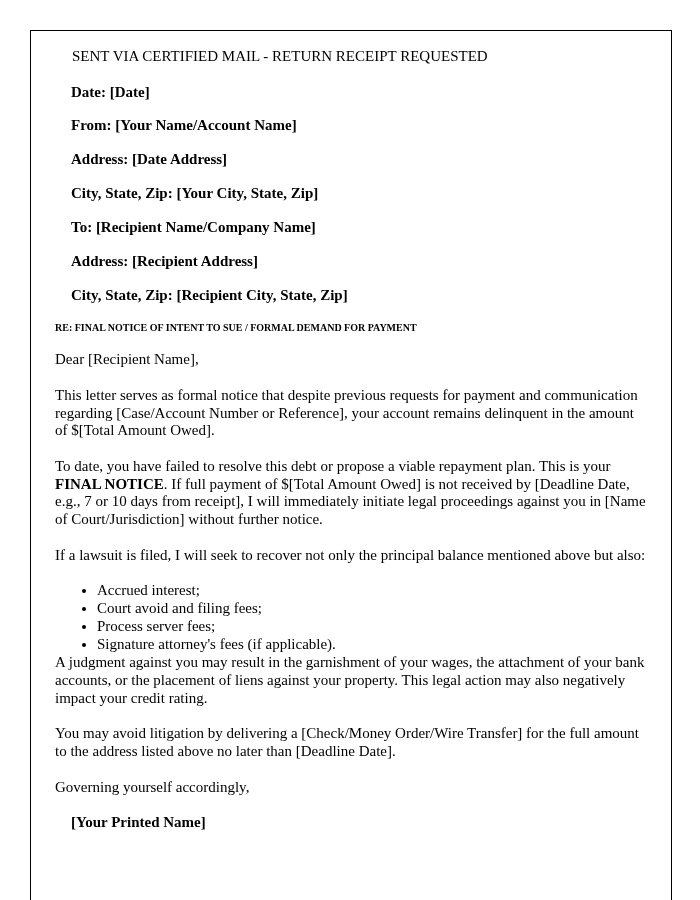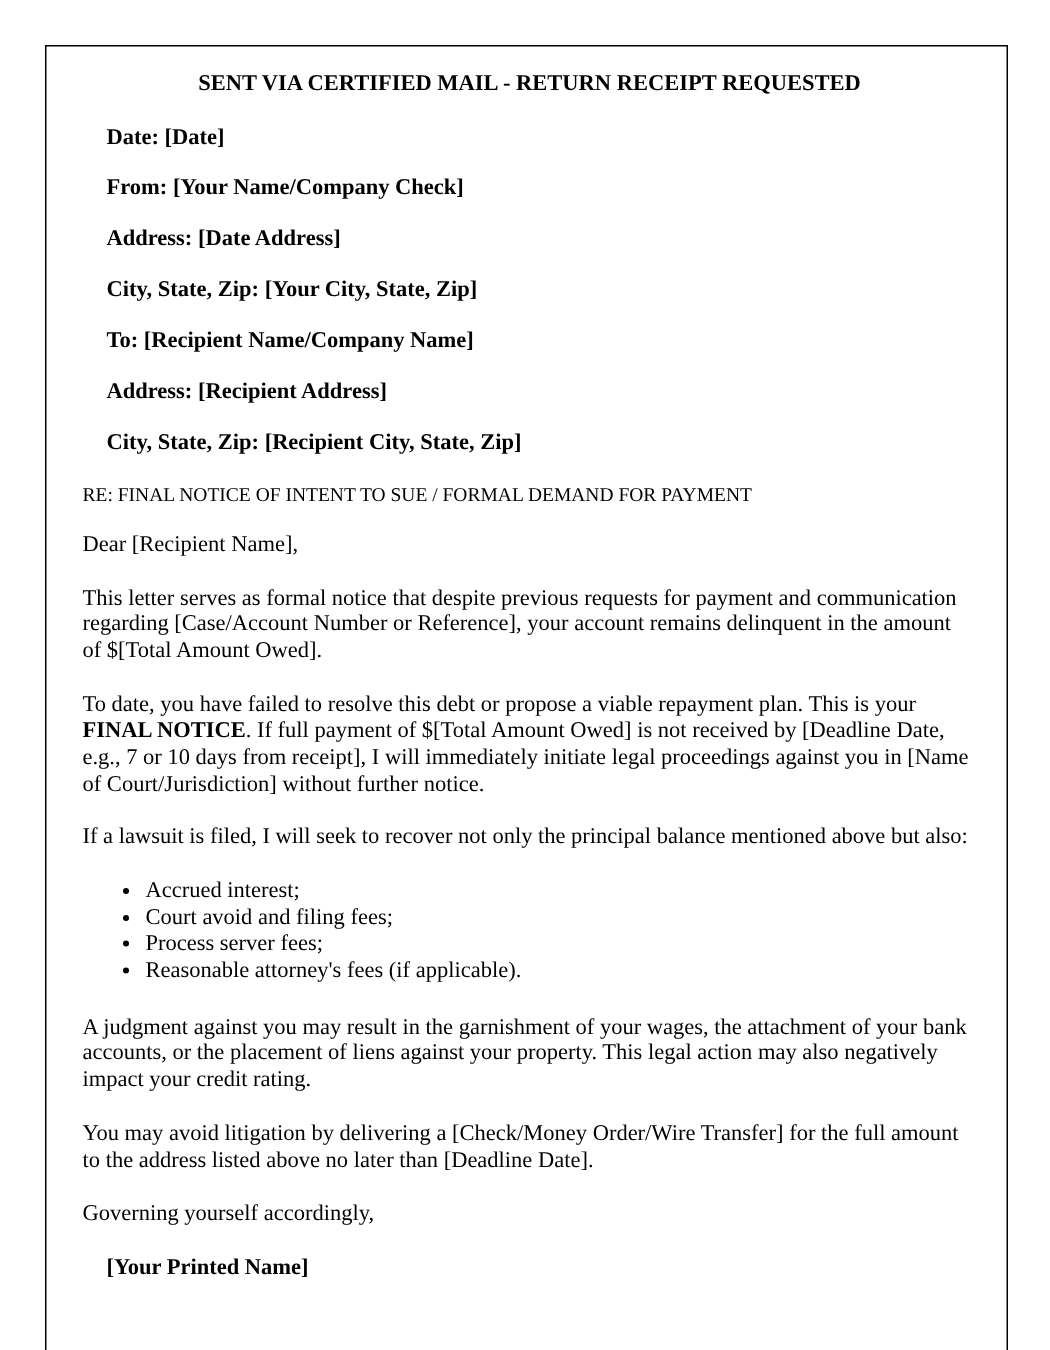--- a/index.html
+++ b/index.html
@@ -20,54 +20,53 @@
     left: 30px;
     top: 30px;
     width: 642px;
     height: 1040px; 
     border: 1px solid #000000;
     padding: 17px 24px 0 24px;
     line-height: 1.18;
     background: #ffffff;
   }
   .heading {
-    font-weight: bold;
-    margin: 0 0 18px 4px;
-    text-align: center;
+    font-weight: normal;
+    margin: 0 0 18px 17px;
   }
   .block {
     margin: 0 0 17px 0;
   }
   .line { margin: 16px; font-weight: bold; }
   .subject {
-    font-weight: normal;
-    font-size: 13px;
+    font-weight: bold;
+    font-size: 10px;
     margin: 0 0 18px 0;
   }
   p.para {
     margin: 0 0 18px 0;
   }
   ul.bullets {
-    margin: 0 0 20px 0;
+    margin: 0 0 1px 0;
     padding-left: 42px;
     list-style-type: disc;
   }
   ul.bullets li { margin: 0; }
   .sig-block { margin: 0; }
 </style>
 </head>
 <body>
 
 <div class="letter-page">
 
   <p class="heading">SENT VIA CERTIFIED MAIL - RETURN RECEIPT REQUESTED</p>
 
   <div class="block">
     <div class="line"><strong>Date:</strong> <span>[Date]</span></div>
-    <div class="line"><strong>From:</strong> <span>[Your Name/Company Check]</span></div>
+    <div class="line"><strong>From:</strong> <span>[Your Name/Account Name]</span></div>
     <div class="line"><strong>Address:</strong> <span>[Date Address]</span></div>
     <div class="line"><strong>City, State, Zip:</strong> <span>[Your City, State, Zip]</span></div>
   </div>
 
   <div class="block">
     <div class="line"><strong>To:</strong> <span>[Recipient Name/Company Name]</span></div>
     <div class="line"><strong>Address:</strong> <span>[Recipient Address]</span></div>
     <div class="line"><strong>City, State, Zip:</strong> <span>[Recipient City, State, Zip]</span></div>
   </div>
 
@@ -78,21 +77,21 @@
   <p class="para">This letter serves as formal notice that despite previous requests for payment and communication regarding [Case/Account Number or Reference], your account remains delinquent in the amount of $[Total Amount Owed].</p>
 
   <p class="para"><span>To date, you have failed to resolve this debt or propose a viable repayment plan. This is your </span><strong>FINAL NOTICE</strong><span>. If full payment of $[Total Amount Owed] is not received by [Deadline Date, e.g., 7 or 10 days from receipt], I will immediately initiate legal proceedings against you in [Name of Court/Jurisdiction] without further notice.</span></p>
 
   <p class="para">If a lawsuit is filed, I will seek to recover not only the principal balance mentioned above but also:</p>
 
   <ul class="bullets">
     <li>Accrued interest;</li>
     <li>Court avoid and filing fees;</li>
     <li>Process server fees;</li>
-    <li>Reasonable attorney's fees (if applicable).</li>
+    <li>Signature attorney's fees (if applicable).</li>
   </ul>
 
   <p class="para">A judgment against you may result in the garnishment of your wages, the attachment of your bank accounts, or the placement of liens against your property. This legal action may also negatively impact your credit rating.</p>
 
   <p class="para">You may avoid litigation by delivering a [Check/Money Order/Wire Transfer] for the full amount to the address listed above no later than [Deadline Date].</p>
 
   <p class="para">Governing yourself accordingly,</p>
 
   <div class="sig-block">
     <div class="line">[Your Printed Name]</div>

